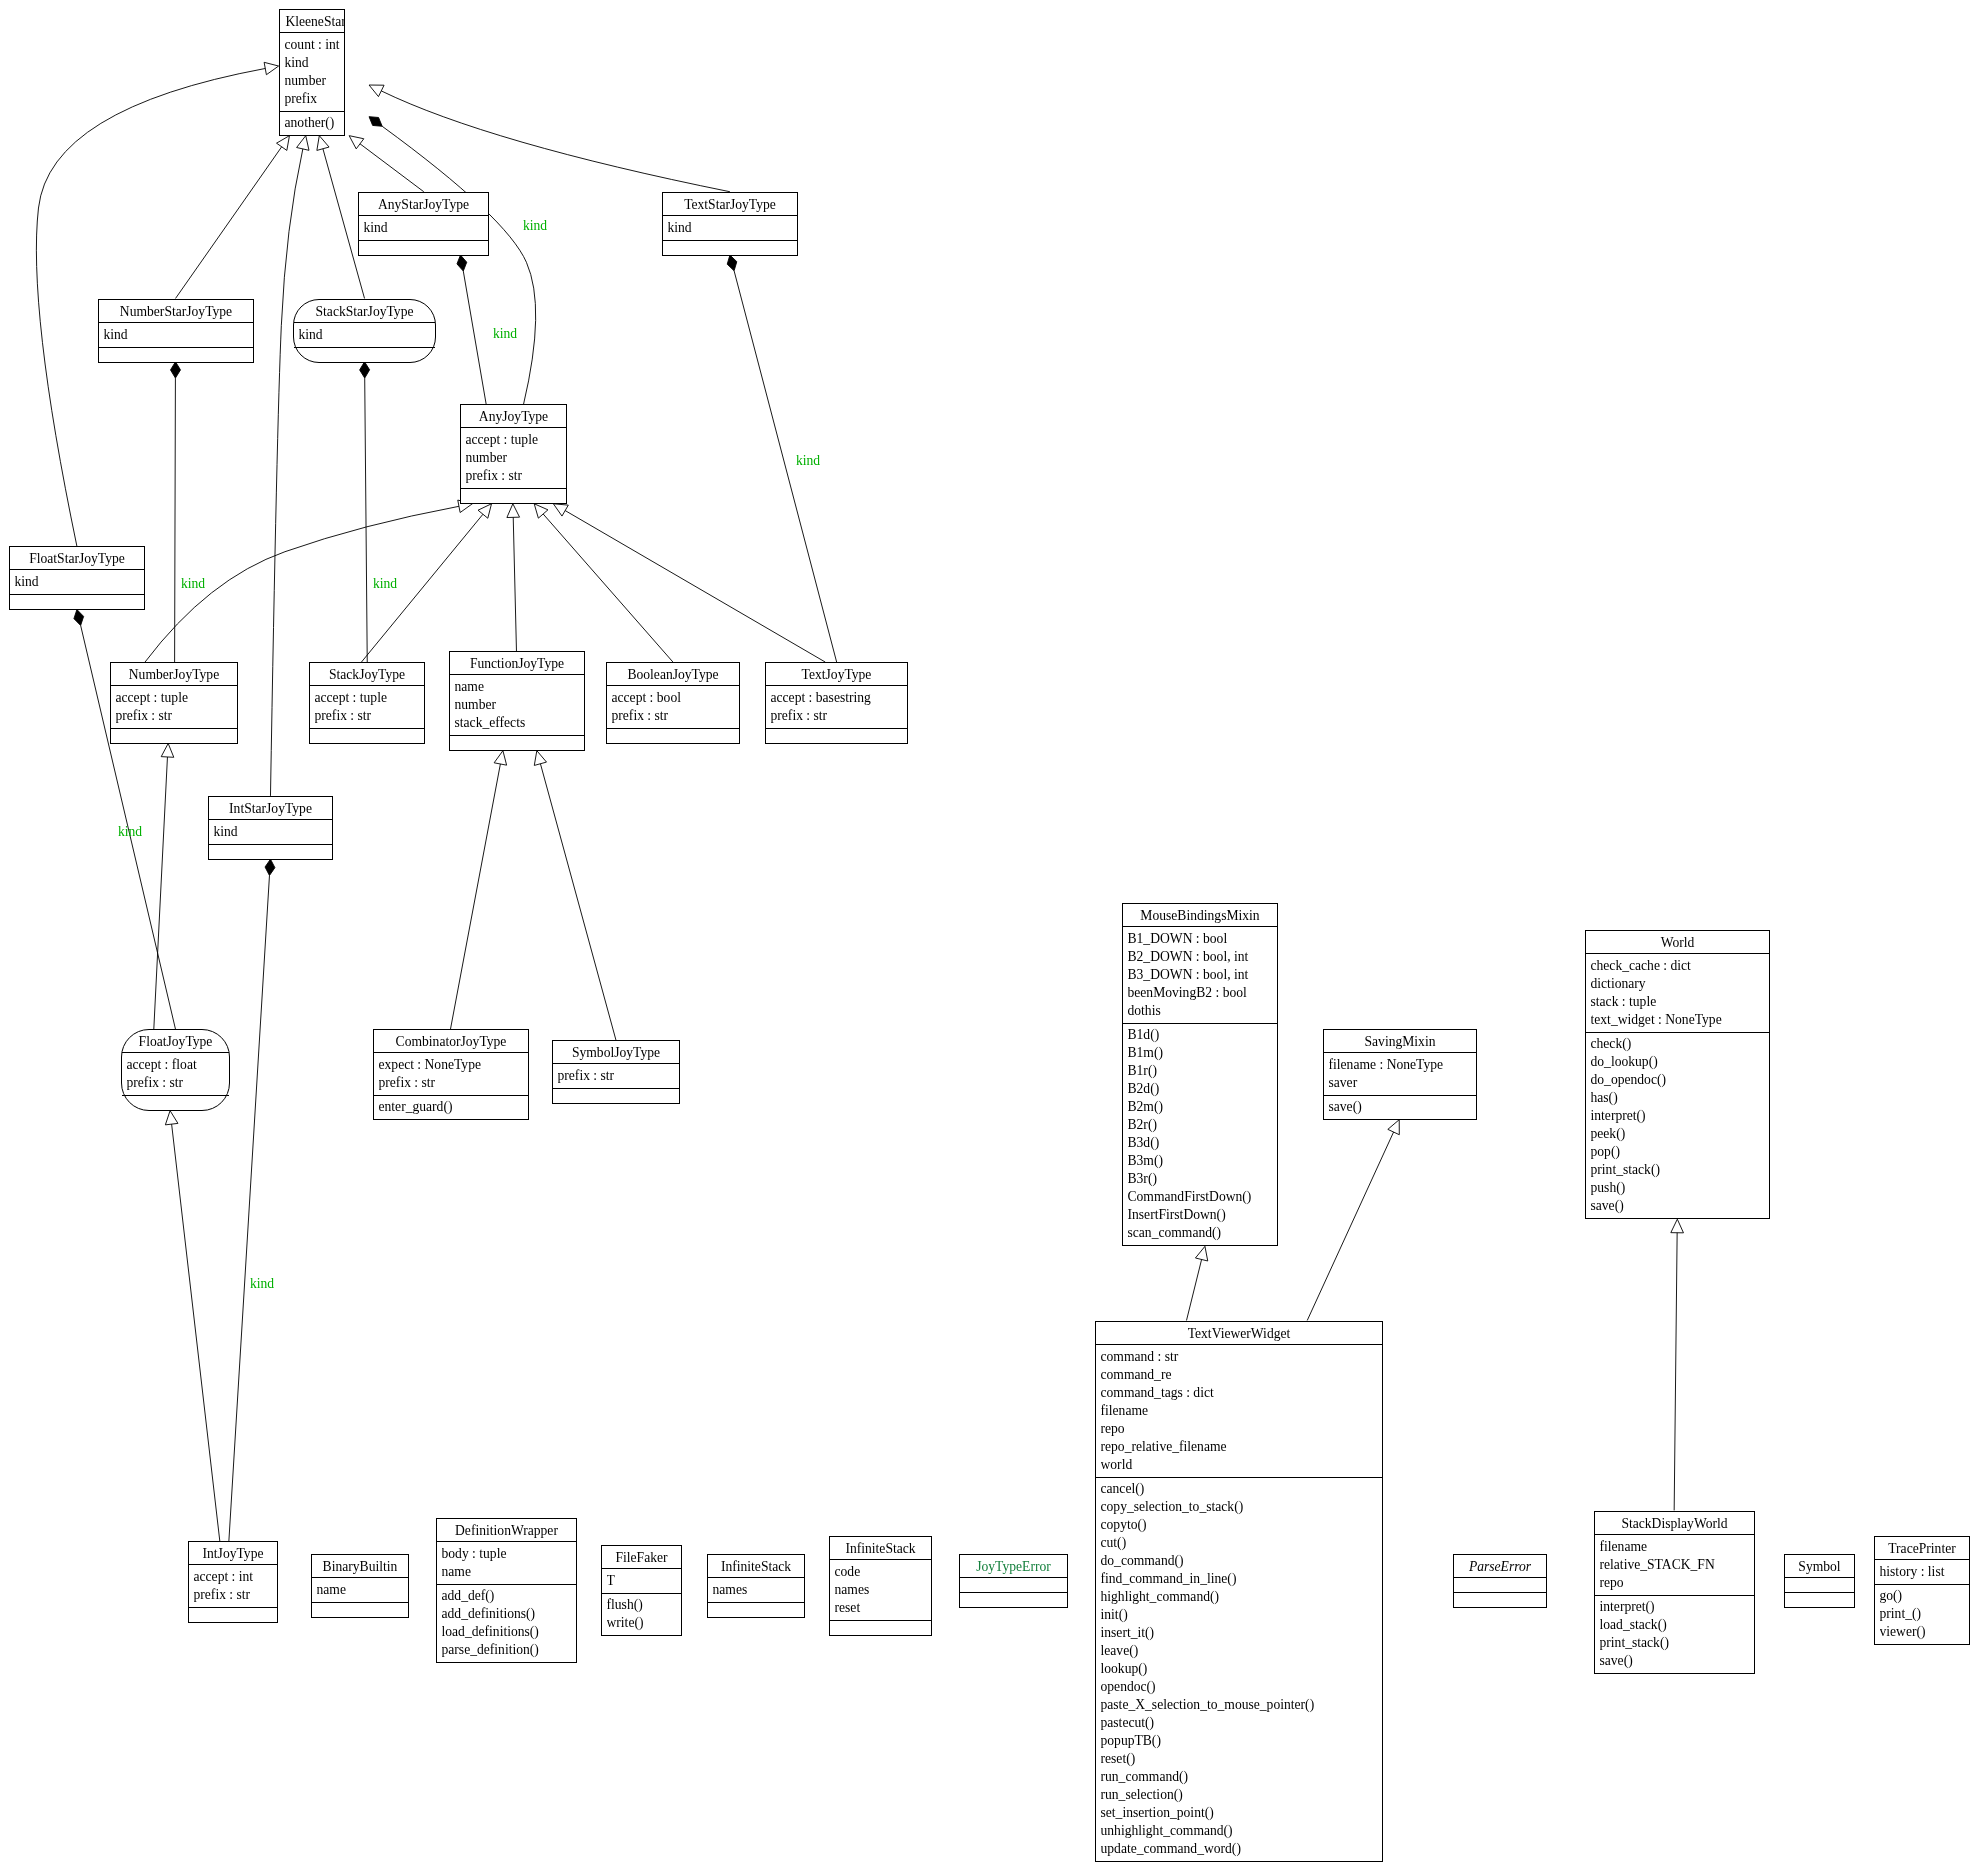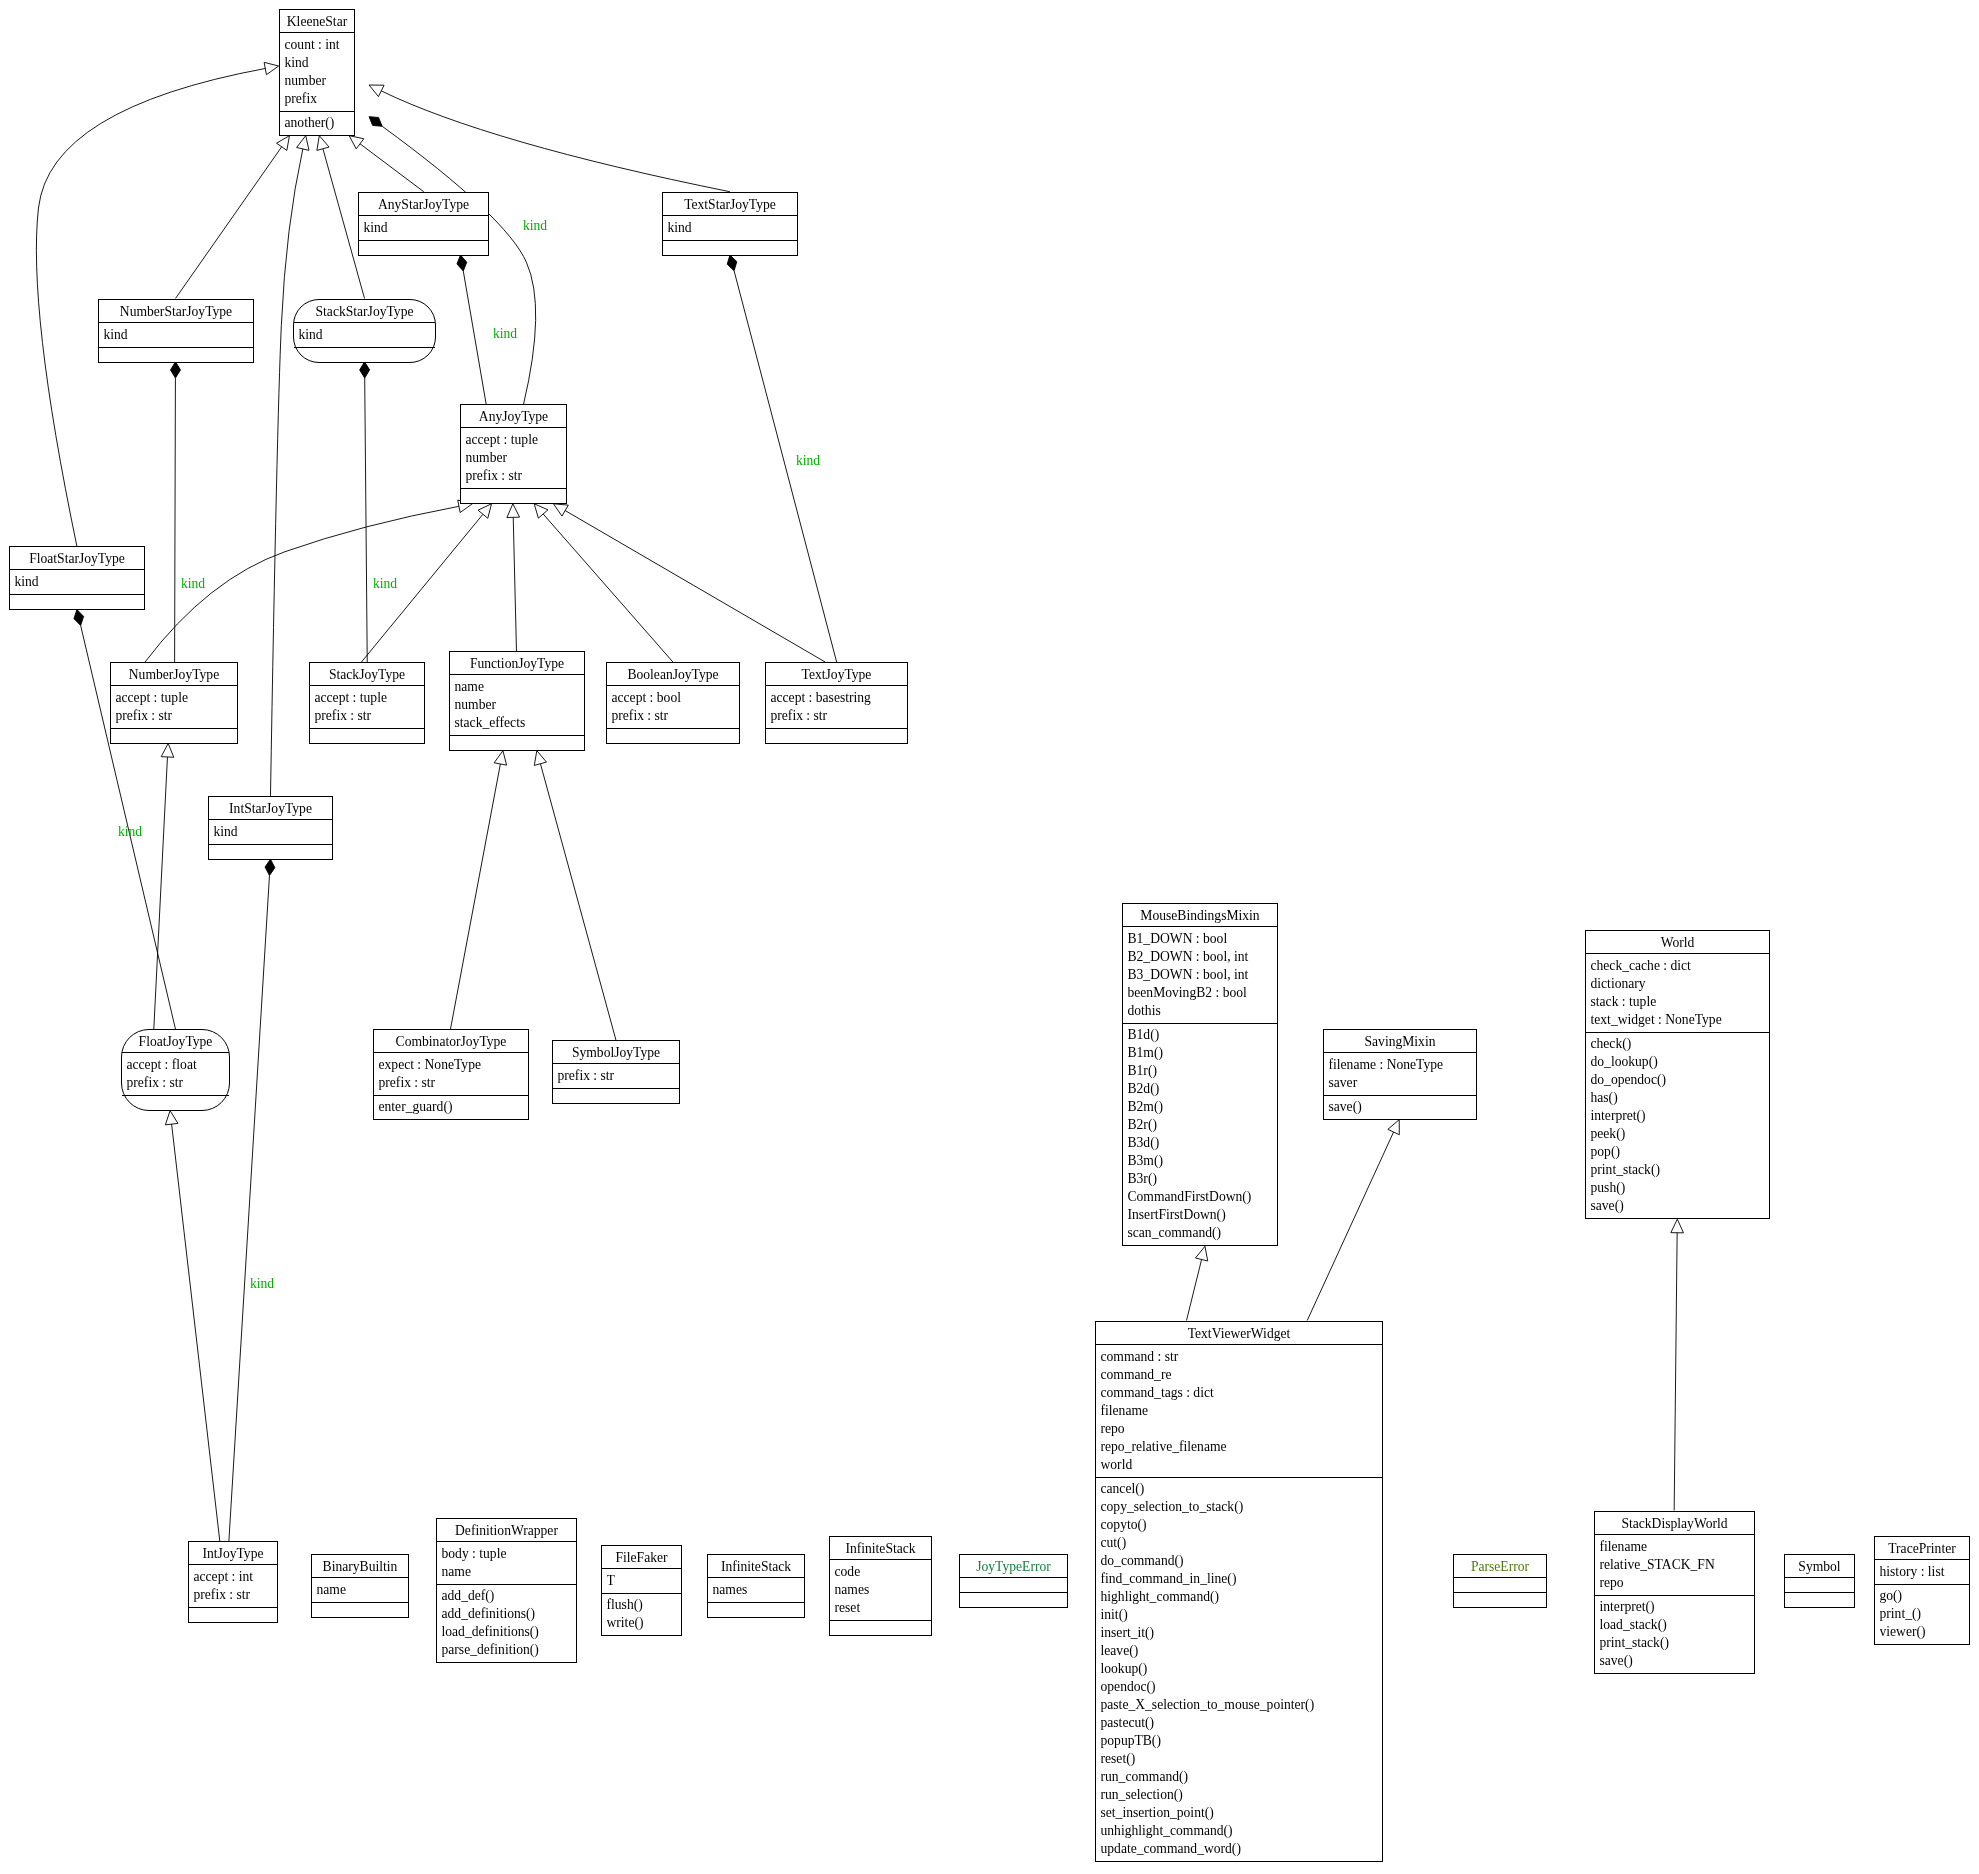--- a/index.html
+++ b/index.html
@@ -97,21 +97,21 @@
       <path d="M 193.9,418.0 L 193.0,732.0" fill="none" stroke="#000000" stroke-width="1"></path>
       <polygon points="403.0,400.0 397.6,409.0 403.2,418.0 408.6,408.9" fill="#000000" stroke="#000000"></polygon>
       <path d="M 403.2,418.0 L 406.0,732.0" fill="none" stroke="#000000" stroke-width="1"></path>
       <polygon points="807.0,282.0 804.0,292.1 811.6,299.4 814.6,289.3" fill="#000000" stroke="#000000"></polygon>
       <path d="M 811.6,299.4 L 925.0,732.0" fill="none" stroke="#000000" stroke-width="1"></path>
       <polygon points="85.0,674.0 81.7,684.0 89.1,691.5 92.4,681.5" fill="#000000" stroke="#000000"></polygon>
       <path d="M 89.1,691.5 L 194.0,1138.0" fill="none" stroke="#000000" stroke-width="1"></path>
       <polygon points="299.0,950.0 293.0,958.6 297.9,968.0 303.9,959.3" fill="#000000" stroke="#000000"></polygon>
       <path d="M 297.9,968.0 L 253.0,1704.0" fill="none" stroke="#000000" stroke-width="1"></path>
     </svg>
-<div class="uml-class" style="left: 279px; top: 9px; width: 76px;">
+<div class="uml-class" style="left: 279px; top: 9px; width: 66px;">
       <div class="uml-title">KleeneStar</div>
       <div class="uml-section first">
         <div class="uml-line">count : int</div>
         <div class="uml-line">kind</div>
         <div class="uml-line">number</div>
         <div class="uml-line">prefix</div>
       </div>
       <div class="uml-section">
         <div class="uml-line">another()</div>
       </div>
@@ -376,21 +376,21 @@
         <div class="uml-line">reset</div>
       </div>
       <div class="uml-section"></div>
     </div>
     <div class="uml-class" style="left: 959px; top: 1554px; width: 109px;">
       <div class="uml-title" style="color: #15803d;">JoyTypeError</div>
       <div class="uml-section first"></div>
       <div class="uml-section"></div>
     </div>
     <div class="uml-class" style="left: 1453px; top: 1554px; width: 94px;">
-      <div class="uml-title" style="color: #4d7c0f;">ParseError</div>
+      <div class="uml-title" style="color: #000000; font-style: italic;">ParseError</div>
       <div class="uml-section first"></div>
       <div class="uml-section"></div>
     </div>
     <div class="uml-class" style="left: 1594px; top: 1511px; width: 161px;">
       <div class="uml-title">StackDisplayWorld</div>
       <div class="uml-section first">
         <div class="uml-line">filename</div>
         <div class="uml-line">relative_STACK_FN</div>
         <div class="uml-line">repo</div>
       </div>

